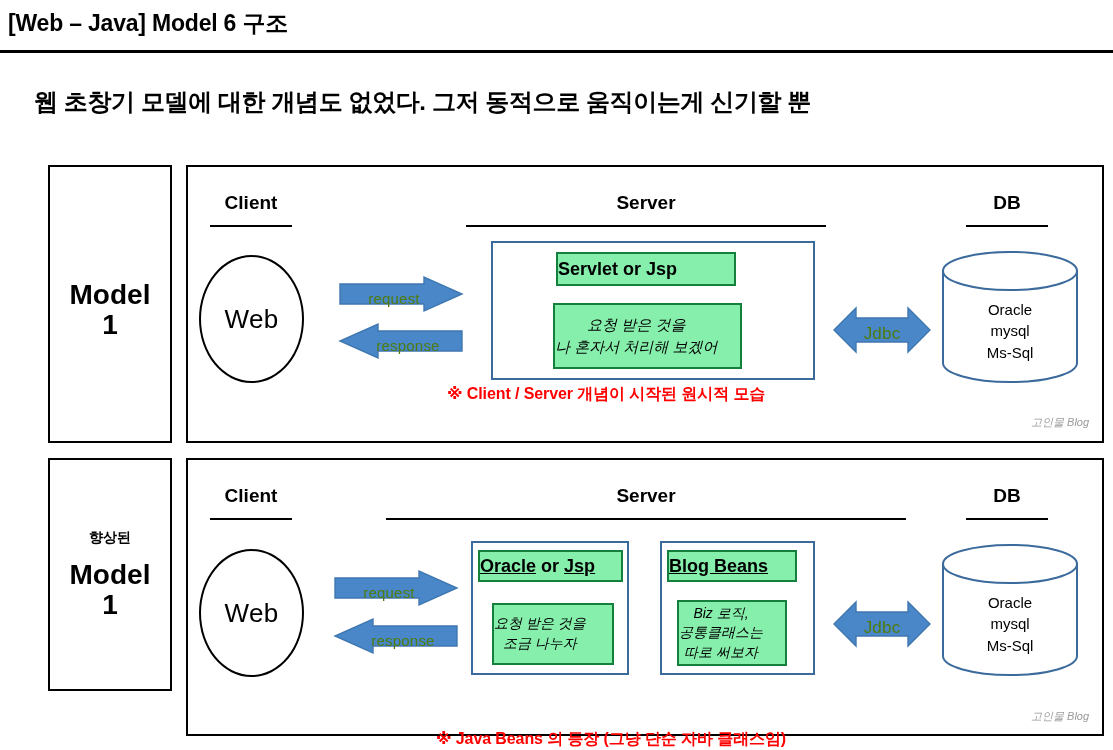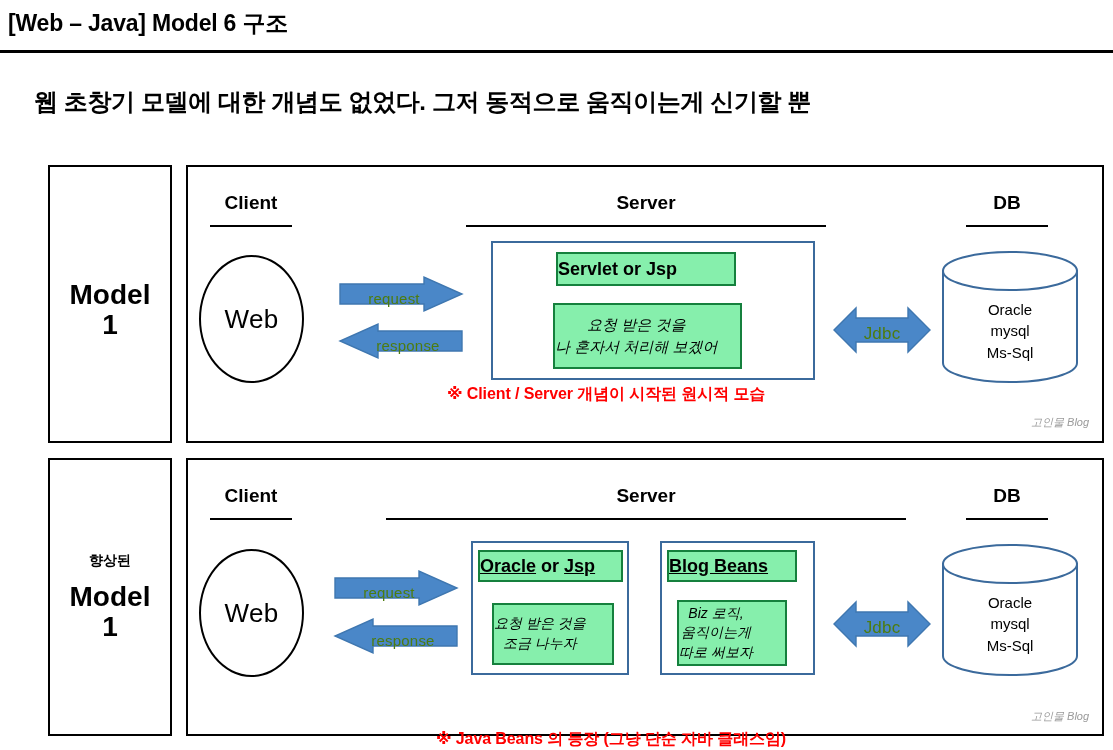--- a/index.html
+++ b/index.html
@@ -261,21 +261,21 @@
     <ellipse cx="69" cy="20" rx="67" ry="19" fill="#ffffff" stroke="#3b6a9c" stroke-width="2"></ellipse>
   </svg>
   <div class="db-text" style="top:48px;">Oracle
 mysql
 Ms-Sql</div>
 </div>
 
 <div class="red-note" style="left:447px; top:384px;">※ Client / Server 개념이 시작된 원시적 모습</div>
 <div class="watermark" style="left:1031px; top:415px;">고인물 Blog</div>
 
-<div class="model-label-box" style="left:48px; top:458px; width:124px; height:278px;">
+<div class="model-label-box" style="left:48px; top:458px; width:124px; height:233px;">
   <div class="model-pre">향상된</div>
   <div class="model-main">Model</div>
   <div class="model-num">1</div>
 </div>
 
 <div class="panel" style="left:186px; top:458px; width:918px; height:278px;"></div>
 
 <div class="col-label" style="left:210px; top:485px; width:82px;">Client</div>
 <div class="col-rule" style="left:210px; top:518px; width:82px;"></div>
 
@@ -313,21 +313,21 @@
 </div>
 
 <div class="blue-box" style="left:660px; top:541px; width:155px; height:134px;"></div>
 
 <div class="black-box" style="left:667px; top:550px; width:130px; height:32px;">
   <span class="head-text"><span class="u">Blog Beans</span></span>
 </div>
 
 <div class="black-box" style="left:677px; top:600px; width:110px; height:66px;">
   <span class="italic-ko small">Biz 로직,
-움직이는게
+공통클래스는
 따로 써보자</span>
 </div>
 
 <div class="arrow-wrap" style="left:832px; top:597px; width:100px; height:54px;">
   <svg width="100" height="54" viewBox="0 0 100 54">
     <polygon points="2,27 24,5 24,15 76,15 76,5 98,27 76,49 76,39 24,39 24,49" fill="#4a87c8" stroke="#3f77b0" stroke-width="1.4"></polygon>
   </svg>
   <div class="arrow-label jdbc">Jdbc</div>
 </div>
 

